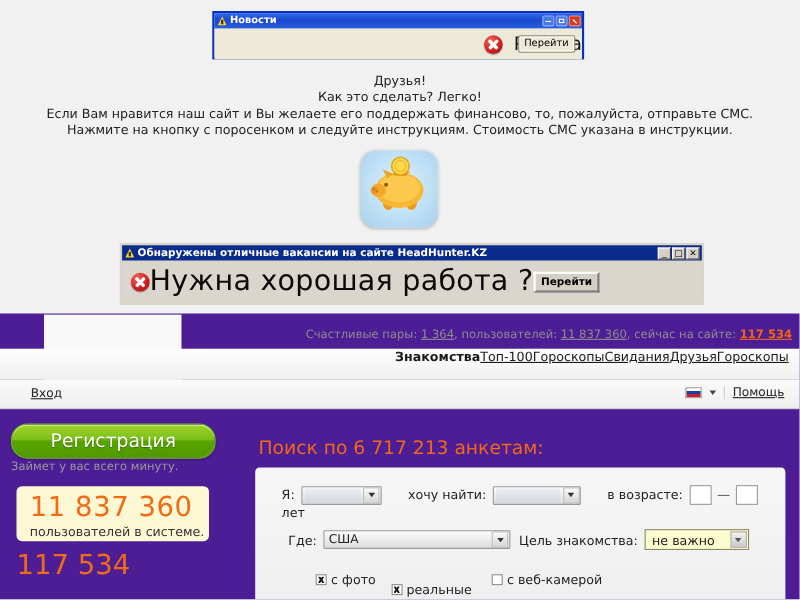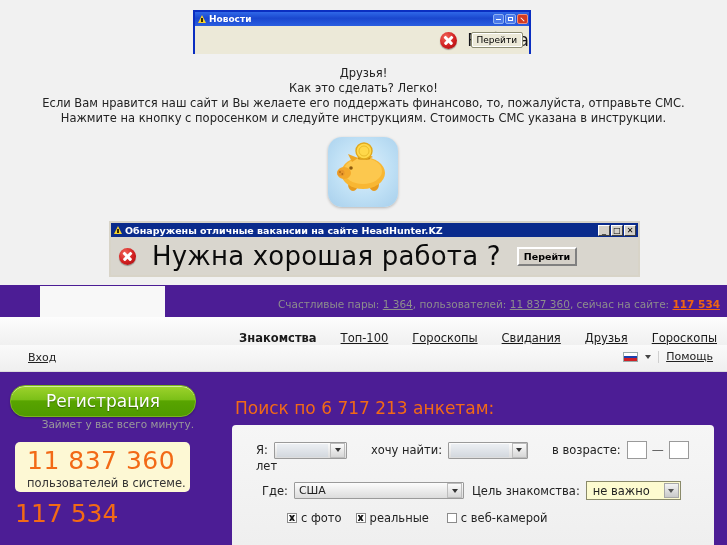--- a/index.html
+++ b/index.html
@@ -82,42 +82,42 @@
     height:14px;background:#0a2b8c;display:flex;align-items:center;padding:0 2px 0 3px;
   }
   #banner2 .tbar .ttl{color:#fff;font-size:9.5px;font-weight:bold;white-space:nowrap;}
   #banner2 .wbtns{margin-left:auto;display:flex;gap:1px;}
   #banner2 .wbtns i{
     display:block;width:12px;height:11px;background:#d4d0c8;
     border:1px solid;border-color:#fff #404040 #404040 #fff;box-sizing:border-box;position:relative;
     font-style:normal;font-size:8px;line-height:9px;text-align:center;color:#000;
   }
   #banner2 .body{
-    height:38px;background:#d9d6ce;display:flex;align-items:center;gap:16px;padding:0 8px;
+    height:38px;background:#d9d6ce;display:flex;align-items:center;padding:0 8px;
     position:relative;
   }
   #banner2 .bigtxt{font-size:26px;color:#0b0b0b;white-space:nowrap;letter-spacing:.2px;}
   #banner2 .gobtn{
     font-size:9.5px;font-weight:bold;padding:2px 5px;background:#d4d0c8;color:#000;
     border:2px solid;border-color:#fff #808080 #808080 #fff;
   }
   
   #site{position:absolute;left:0;top:285px;width:727px;height:260px;background:#4c1d95;}
   #logoBox{position:absolute;left:40px;top:1px;width:125px;height:60px;background:#f8f8f8;}
   #statsBar{
     position:absolute;right:7px;top:13px;font-size:10.5px;color:#8d8d8d;white-space:nowrap;
   }
   #statsBar a{color:#8d8d8d;text-decoration:underline;}
   #statsBar a.hot{color:#f06511;font-weight:bold;}
   #navWrap{
     position:absolute;left:0;top:32px;width:727px;height:28px;
     background:linear-gradient(to bottom,#fdfdfd,#f0f0f0);
     border-bottom:1px solid #d8d8d8;
   }
-  #nav{position:absolute;right:10px;top:0;display:flex;gap:24px;align-items:flex-end;height:28px;}
+  #nav{position:absolute;right:10px;top:0;display:flex;align-items:flex-start;height:28px;}
   #nav .item{font-size:11.5px;color:#1a1a1a;white-space:nowrap;font-weight:bold;}
   #nav .item.link{text-decoration:underline;font-weight:normal;color:#1a1a1a;}
   #loginBar{
     position:absolute;left:0;top:60px;width:727px;height:26px;
     background:linear-gradient(to bottom,#fafafa,#efefef);border-bottom:1px solid #dcdcdc;
   }
   #loginBar .vhod{position:absolute;left:28px;top:6px;font-size:11px;color:#222;text-decoration:underline;}
   #loginBar .right{position:absolute;right:14px;top:5px;display:flex;align-items:center;gap:7px;}
   .flag{width:15px;height:10px;border:1px solid #9aa;box-sizing:border-box;
     background:linear-gradient(to bottom,#fff 0 33%,#1b3fae 33% 66%,#cf2027 66% 100%);}
@@ -125,21 +125,21 @@
   .vsep{width:1px;height:12px;background:#cfcfcf;}
   #loginBar .help{font-size:11px;color:#222;text-decoration:underline;}
   
   #regBtn{
     position:absolute;left:10px;top:100px;width:184px;height:30px;border-radius:15px;
     background:linear-gradient(to bottom,#9ed32c 0%,#7cc018 45%,#58a400 50%,#4f9b00 100%);
     border:1px solid #7bb41e;box-shadow:0 1px 2px rgba(0,0,0,.25),inset 0 1px 0 rgba(255,255,255,.55);
     display:flex;align-items:center;justify-content:center;
   }
   #regBtn span{color:#fff;font-size:17px;text-shadow:0 1px 1px rgba(0,0,0,.35);}
-  #regSub{position:absolute;left:10px;top:133px;width:184px;text-align:right;font-size:10.5px;color:#9a9a9a;}
+  #regSub{position:absolute;left:10px;top:133px;width:184px;text-align:left;font-size:10.5px;color:#9a9a9a;}
   #yellowBox{
     position:absolute;left:15px;top:157px;width:175px;height:50px;background:#fdf8d4;border-radius:5px;
   }
   #yellowBox .num{position:absolute;left:12px;top:4px;font-size:25px;color:#f26a16;letter-spacing:0.5px;}
   #yellowBox .cap{position:absolute;left:12px;top:34px;font-size:11.5px;color:#333;}
   #num2{position:absolute;left:15px;top:214px;font-size:25px;color:#f26a16;}
   
   #searchTitle{position:absolute;left:235px;top:113px;font-size:17px;color:#f26a16;}
   #formPanel{
     position:absolute;left:232px;top:140px;width:482px;height:120px;
@@ -334,21 +334,21 @@
             <span class="tri"></span>
           </span>
       </span>
     </div>
 
     <div class="frow" style="left:55px;top:86px;">
       <span style="display:flex;align-items:center;">
         <span class="cbx on"></span>
         <span class="lbl">с фото</span>
       </span>
-      <span style="display:flex;align-items:center;margin-left:14px;">
+      <span style="display:flex;align-items:center;margin-left:14px;margin-top:18px;">
         <span class="cbx on"></span>
         <span class="lbl">реальные</span>
       </span>
       <span style="display:flex;align-items:center;margin-left:18px;">
         <span class="cbx"></span>
         <span class="lbl">с веб-камерой</span>
       </span>
     </div>
 
   </div>

